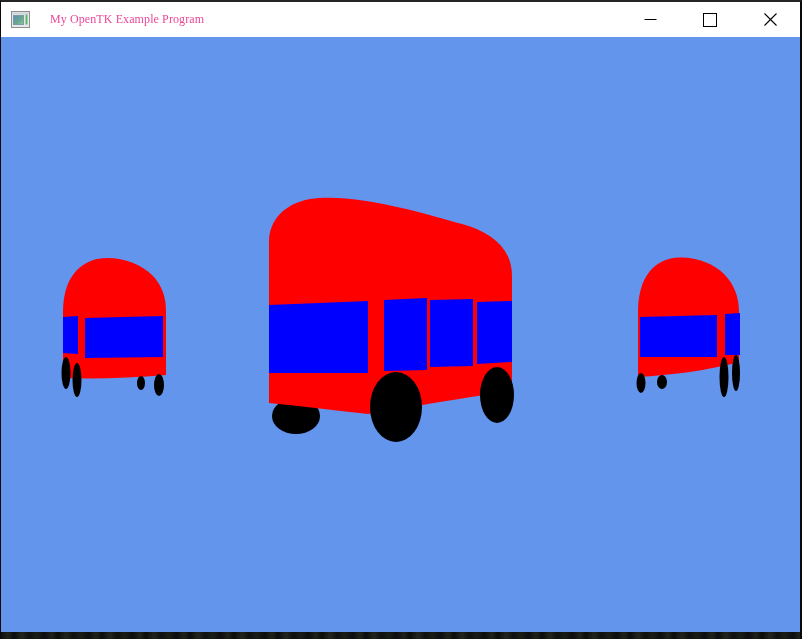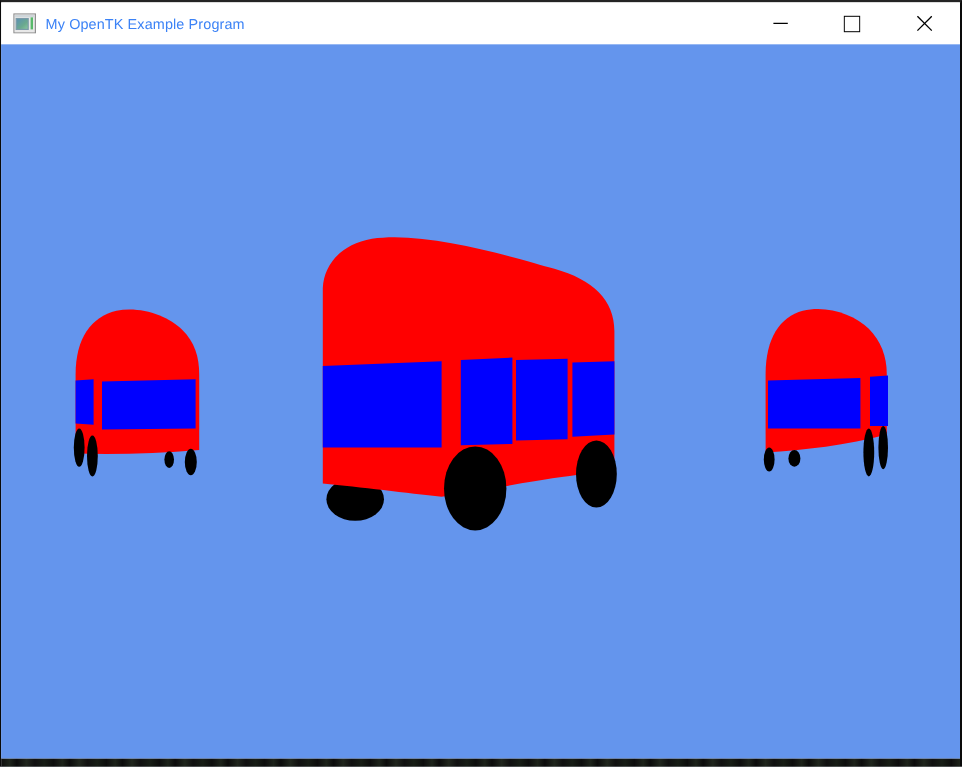--- a/index.html
+++ b/index.html
@@ -23,25 +23,26 @@
     background: #ffffff;
     display: flex;
     align-items: center;
   }
   .app-icon {
     width: 19px; height: 17px;
     margin-left: 10px;
     flex: 0 0 auto;
   }
   .title-text {
-    margin-left: 8px;
+    margin-left: 20px;
     font-size: 12px;
-    color: #3b82f6;
+    color: #ec4899;
     white-space: nowrap;
     letter-spacing: 0.1px;
+    font-family: Liberation Serif, serif;
   }
   .titlebar-spacer { flex: 1 1 auto; }
   .caption-btn {
     width: 60px; height: 35px;
     display: flex; align-items: center; justify-content: center;
     background: transparent;
     border: none;
     padding: 0;
     cursor: default;
   }

